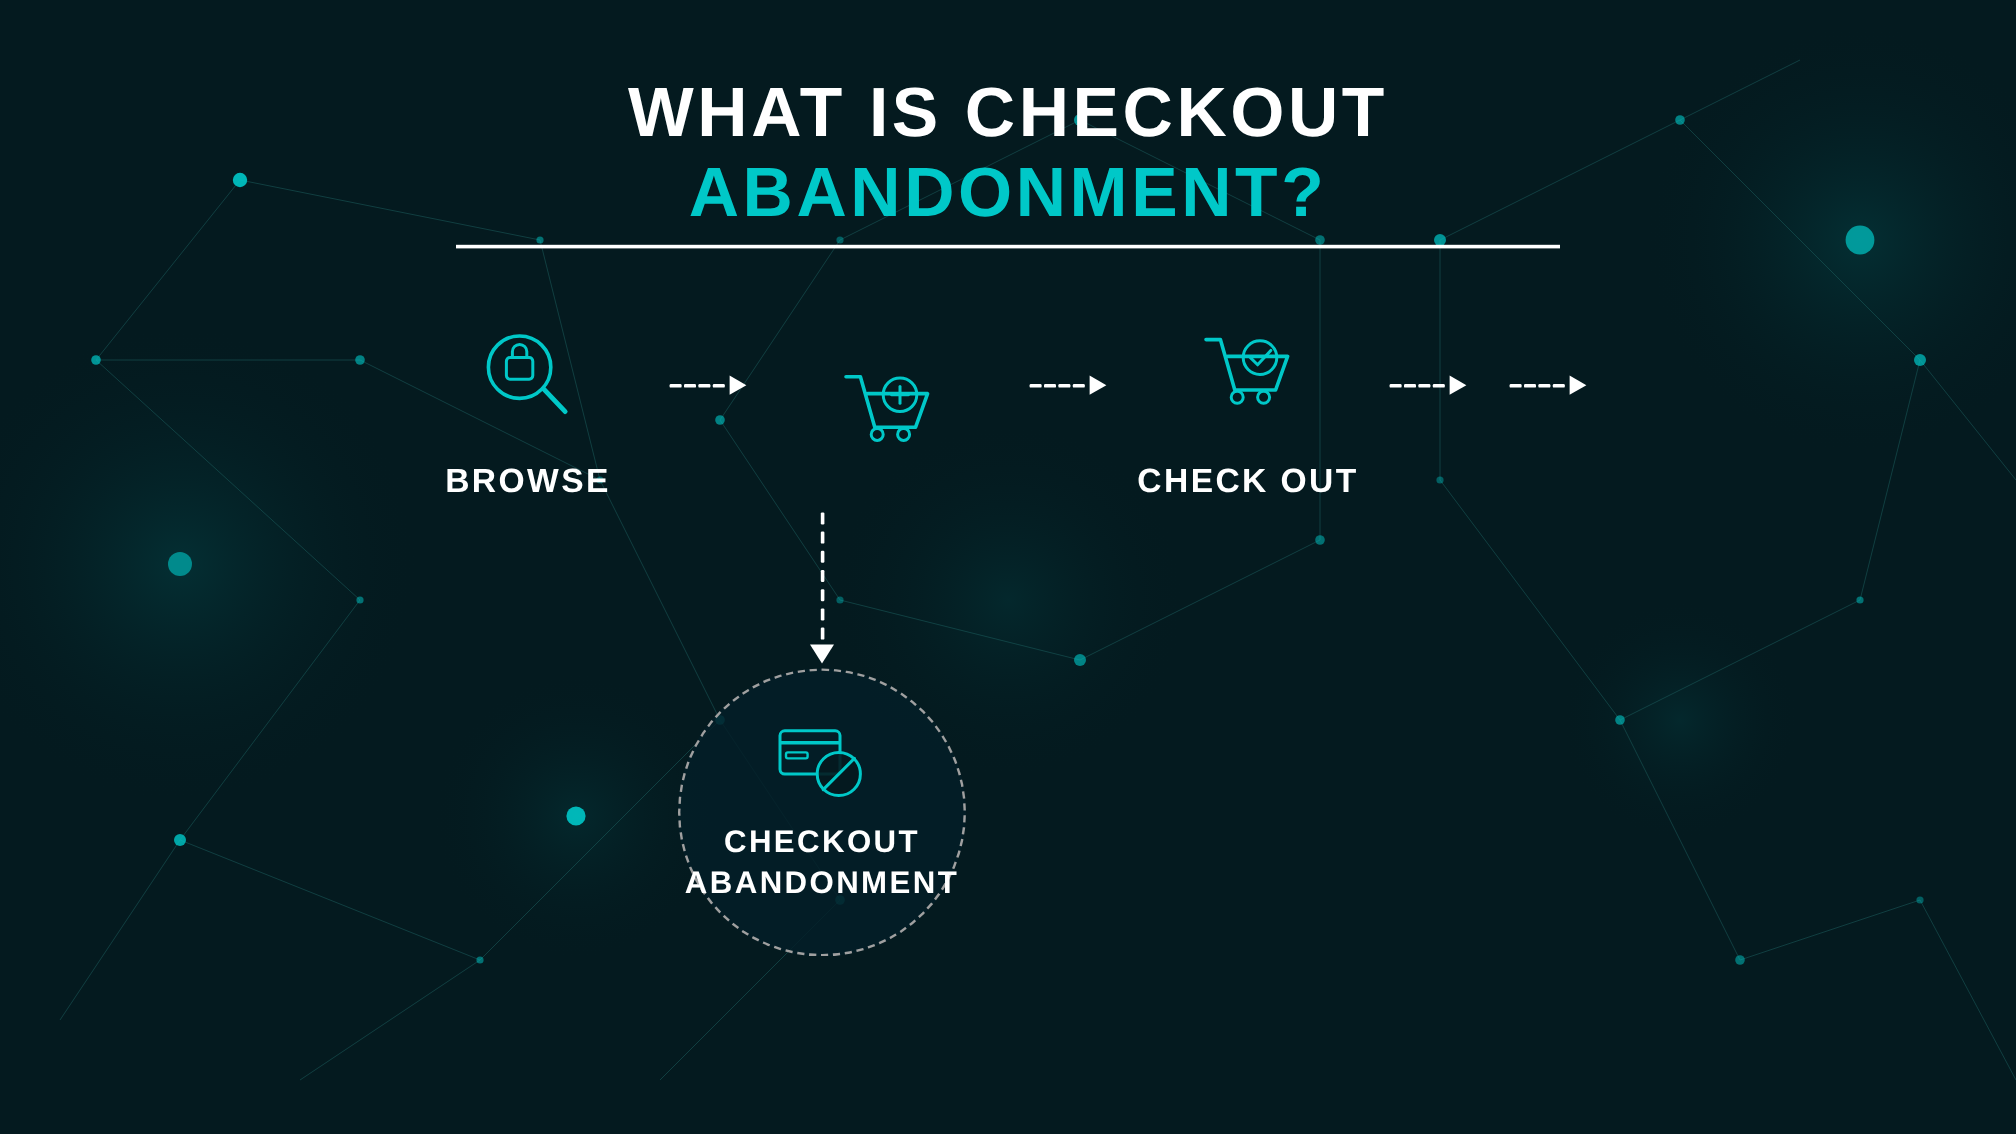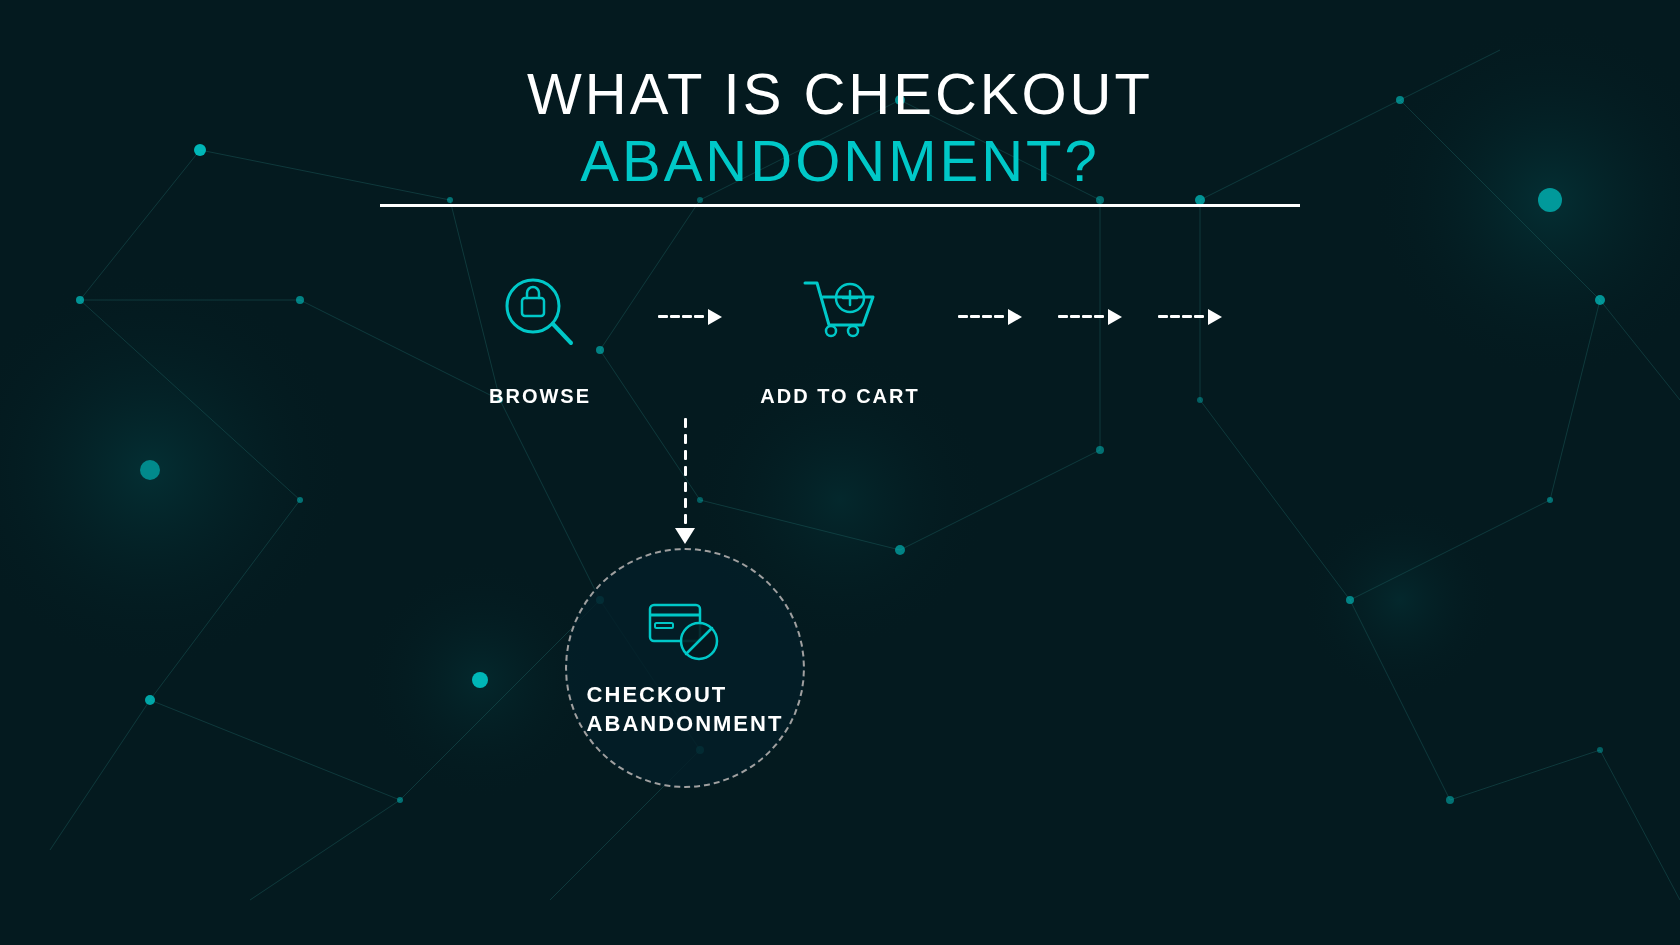--- a/index.html
+++ b/index.html
@@ -29,21 +29,21 @@
       height: 100%;
       display: flex;
       flex-direction: column;
       align-items: center;
       padding-top: 60px;
     }
 
     
     .title {
       font-size: 58px;
-      font-weight: 400;
+      font-weight: 700;
       letter-spacing: 3px;
       color: #ffffff;
       text-transform: uppercase;
       margin-bottom: 8px;
       padding-bottom: 10px;
       border-bottom: 3px solid #ffffff;
       width: 920px;
       text-align: center;
     }
 
@@ -80,21 +80,21 @@
       height: 85px;
       fill: none;
       stroke: #00c8c8;
       stroke-width: 2.5;
       stroke-linecap: round;
       stroke-linejoin: round;
     }
 
     .flow-label {
       margin-top: 30px;
-      font-size: 20px;
+      font-size: 28px;
       font-weight: 900;
       color: #ffffff;
       letter-spacing: 2px;
       text-transform: uppercase;
       white-space: nowrap;
     }
 
     
     .arrow-connector {
       display: flex;
@@ -181,26 +181,26 @@
       justify-content: center;
       margin-bottom: 14px;
     }
 
     .abandonment-icon svg {
       width: 80px;
       height: 70px;
     }
 
     .abandonment-label {
-      font-size: 22px;
+      font-size: 26px;
       font-weight: 900;
       color: #ffffff;
       letter-spacing: 2px;
       text-transform: uppercase;
-      text-align: left;
+      text-align: center;
       line-height: 1.3;
     }
 
     .bottom-section {
       display: flex;
       flex-direction: column;
       align-items: center;
     }
   </style>
 </head>
@@ -332,33 +332,47 @@
           <path d="M10 15 h12 l12 42 h34 l10 -28 H28" stroke="#00c8c8" stroke-width="3" stroke-linecap="round" stroke-linejoin="round"></path>
 
           <circle cx="55" cy="30" r="14" stroke="#00c8c8" stroke-width="2.5"></circle>
           <line x1="55" y1="23" x2="55" y2="37" stroke="#00c8c8" stroke-width="2.5" stroke-linecap="round"></line>
           <line x1="48" y1="30" x2="62" y2="30" stroke="#00c8c8" stroke-width="2.5" stroke-linecap="round"></line>
 
           <circle cx="36" cy="63" r="5" stroke="#00c8c8" stroke-width="2.5"></circle>
           <circle cx="58" cy="63" r="5" stroke="#00c8c8" stroke-width="2.5"></circle>
         </svg>
       </div>
-      <div class="flow-label">ADD TO CART</div>
     </div>
 
     <div class="arrow-connector" style="margin-top:-50px;">
       <div class="dashed-arrow">
         <div class="dash"></div>
         <div class="dash"></div>
         <div class="dash"></div>
         <div class="dash"></div>
         <div class="arrow-head"></div>
       </div>
     </div>
 
+    <div class="flow-step">
+      <div class="flow-icon">
+        <svg viewBox="0 0 90 85" fill="none" xmlns="http://www.w3.org/2000/svg">
+
+          <path d="M10 15 h12 l12 42 h34 l10 -28 H28" stroke="#00c8c8" stroke-width="3" stroke-linecap="round" stroke-linejoin="round"></path>
+
+          <circle cx="55" cy="30" r="14" stroke="#00c8c8" stroke-width="2.5"></circle>
+          <polyline points="47,30 53,36 64,24" stroke="#00c8c8" stroke-width="2.5" stroke-linecap="round" stroke-linejoin="round"></polyline>
+
+          <circle cx="36" cy="63" r="5" stroke="#00c8c8" stroke-width="2.5"></circle>
+          <circle cx="58" cy="63" r="5" stroke="#00c8c8" stroke-width="2.5"></circle>
+        </svg>
+      </div>
+      <div class="flow-label">CHECK OUT</div>
+    </div>
 
     <div class="arrow-connector" style="margin-top:-50px;">
       <div class="dashed-arrow">
         <div class="dash"></div>
         <div class="dash"></div>
         <div class="dash"></div>
         <div class="dash"></div>
         <div class="arrow-head"></div>
       </div>
     </div>

